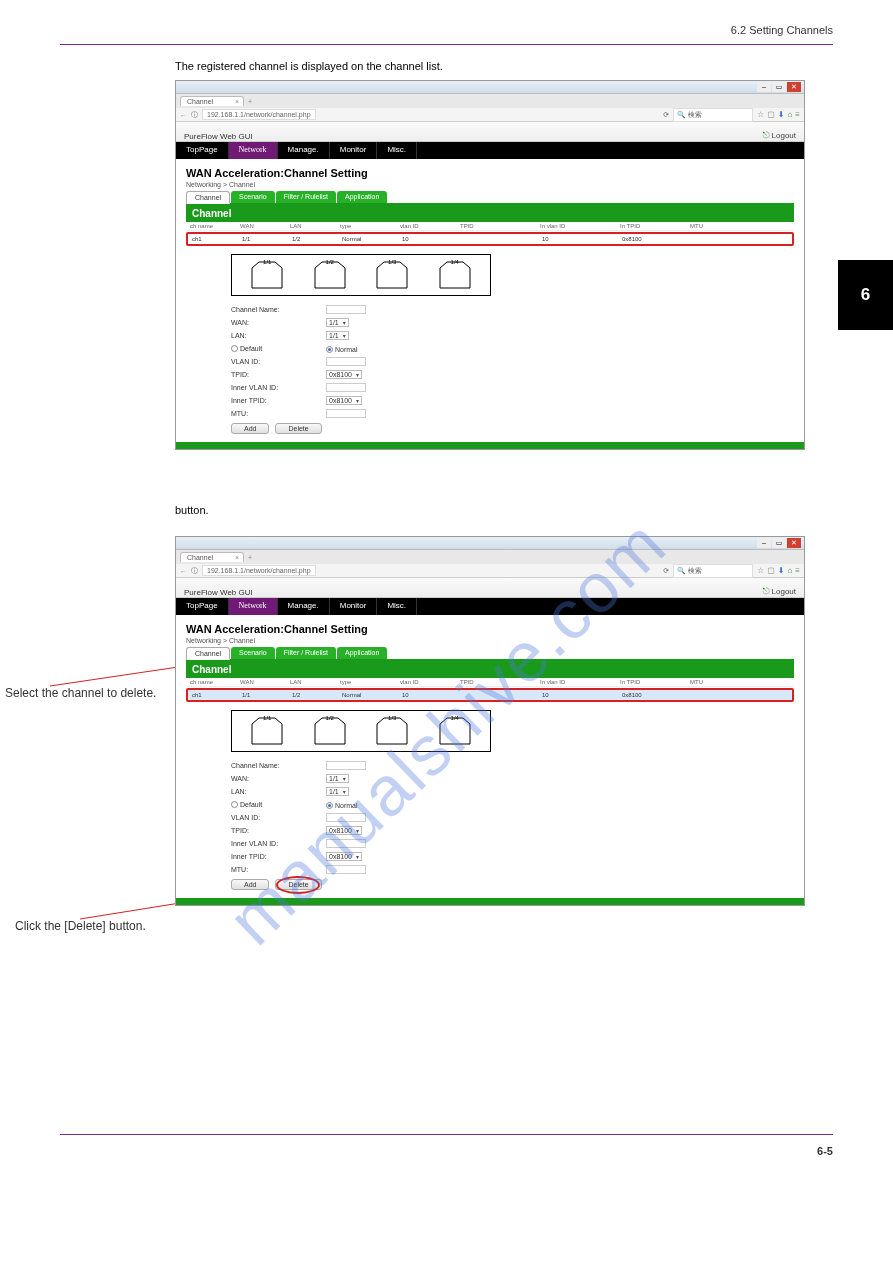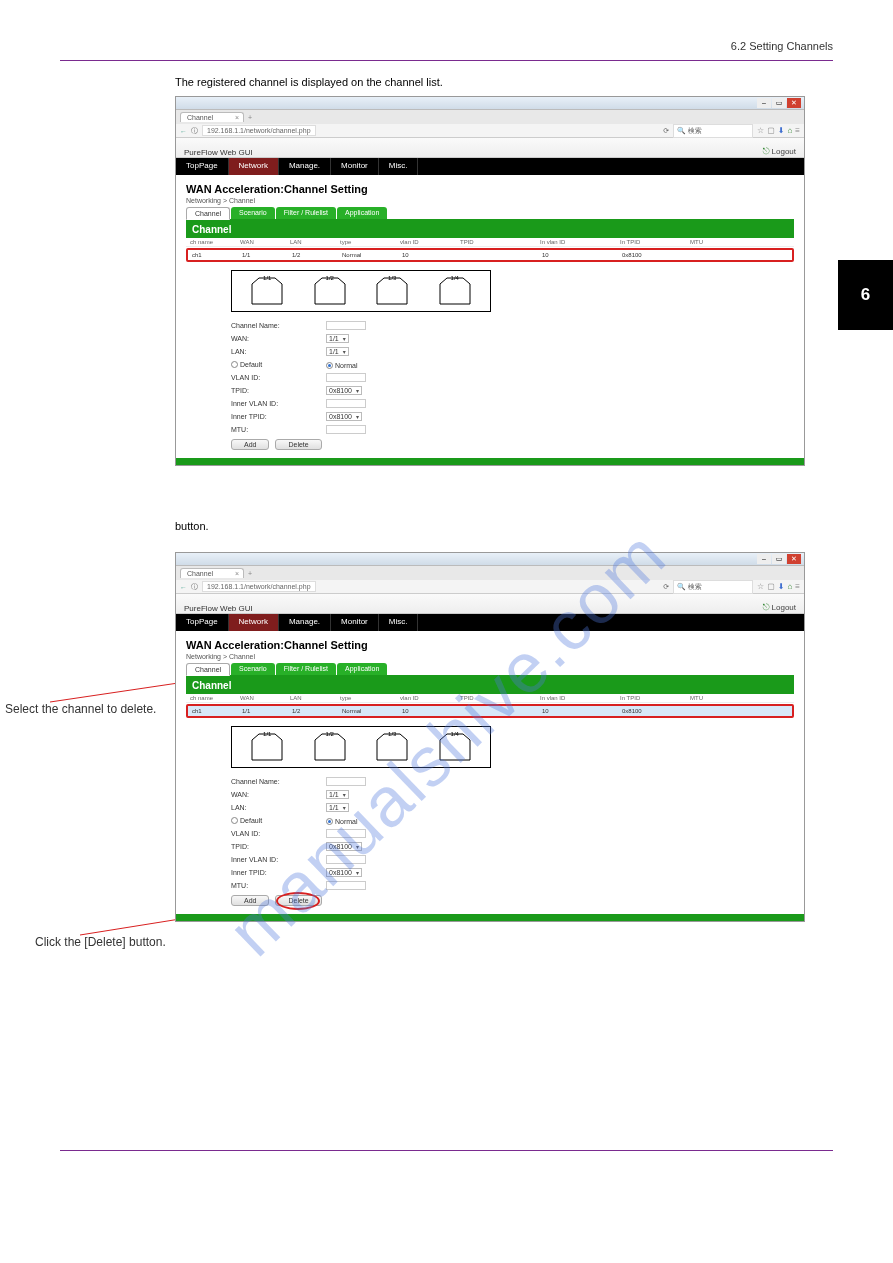--- a/index.html
+++ b/index.html
@@ -1,17 +1,17 @@
 <!DOCTYPE html>
 <html><head>
 <meta charset="utf-8">
 <style>
   * { box-sizing: border-box; margin: 0; padding: 0; }
   body { font-family: Arial, sans-serif; background: #fff; width: 893px; position: relative; }
-  .page { padding: 40px 60px; position: relative; }
+  .page { padding: 24px 60px; position: relative; }
   .hr-top, .hr-bottom { border: none; border-top: 1px solid #7a2b8f; margin: 8px 0; }
   .section-header-right { text-align: right; font-size: 11px; color: #333; margin-bottom: 2px; }
   .chapter-tab { position: absolute; top: 260px; right: 0; width: 55px; height: 70px; background: #000; color: #fff; text-align: center; font-size: 17px; font-weight: bold; padding-top: 25px; }
 
   .intro-text { font-size: 11px; margin: 15px 0 8px 115px; }
   .between-text { font-size: 11px; margin: 35px 0 18px 115px; line-height: 1.5; }
 
   .browser { width: 630px; margin-left: 115px; border: 1px solid #999; position: relative; }
   .browser-chrome { height: 13px; background: linear-gradient(#e8f0f8,#d0dce8); position: relative; border-bottom: 1px solid #bbb; }
   .win-btns { position: absolute; right: 3px; top: 1px; display: flex; gap: 1px; }
@@ -32,21 +32,21 @@
   .ti { color: #888; }
   .ti-blue { color: #4070d0; }
   .ti-green { color: #3a8a3a; }
 
   .gui-header { height: 20px; background: linear-gradient(#fafafa,#eee); border-bottom: 1px solid #ccc; display: flex; align-items: flex-end; padding: 0 8px; font-size: 8px; color: #333; }
   .logout { margin-left: auto; display: flex; align-items: center; gap: 2px; color: #444; }
   .logout-icon { color: #3a8a3a; font-size: 9px; }
 
   .navbar { height: 17px; background: #000; display: flex; font-size: 8px; color: #fff; }
   .nav-item { padding: 3px 10px; border-right: 1px solid #333; }
-  .nav-active { background: #7f1d1d; }
+  .nav-active { background: #701a75; font-family: Liberation Serif, serif; }
   .nav-spacer { flex: 1; }
 
   .content { background: #fff; padding: 8px 10px; }
   .page-title { font-size: 11px; font-weight: bold; margin-bottom: 2px; }
   .breadcrumb { font-size: 7px; color: #555; margin-bottom: 3px; }
   .subtabs { display: flex; font-size: 7px; border-bottom: 2px solid #1a9a1a; }
   .subtab { padding: 2px 8px; background: #28b028; color: #fff; margin-right: 1px; border-radius: 3px 3px 0 0; }
   .subtab-active { background: #fff; color: #333; border: 1px solid #aaa; border-bottom: 1px solid #fff; margin-bottom: -1px; }
 
   .panel-header { background: #1a9a1a; color: #fff; font-weight: bold; font-size: 10px; padding: 3px 6px; margin-top: 0; }
@@ -259,21 +259,21 @@
   <div style="position:relative;">
 
     <svg style="position:absolute; left:-30px; top:115px; width:160px; height:40px; pointer-events:none;">
       <line x1="20" y1="35" x2="155" y2="15" stroke="#d82020" stroke-width="1"></line>
     </svg>
     <div class="callout-label" style="left:-55px; top:150px;">Select the channel to delete.</div>
 
     <svg style="position:absolute; left:10px; top:338px; width:270px; height:50px; pointer-events:none;">
       <line x1="10" y1="45" x2="260" y2="5" stroke="#d82020" stroke-width="1"></line>
     </svg>
-    <div class="callout-label" style="left:-45px; top:383px;margin-left:20px;">Click the [Delete] button.</div>
+    <div class="callout-label" style="left:-45px; top:383px;">Click the [Delete] button.</div>
 
     <div class="browser">
       <div class="browser-chrome">
         <div class="win-btns">
           <div class="win-btn win-min">–</div>
           <div class="win-btn win-max">▭</div>
           <div class="win-btn win-close">✕</div>
         </div>
       </div>
       <div class="tab-bar">
@@ -411,15 +411,16 @@
             <div class="red-circle" style="left:45px; top:-3px; width:44px; height:18px;"></div>
           </div>
         </div>
       </div>
       <div class="footer-bar"></div>
     </div>
   </div>
 
   <div style="height:220px;"></div>
   <hr class="hr-bottom">
+  <div class="footer-pagenum"><span class="n">6-5</span></div>
 
   <div class="watermark">manualshive.com</div>
 </div>
 
 </body></html>

